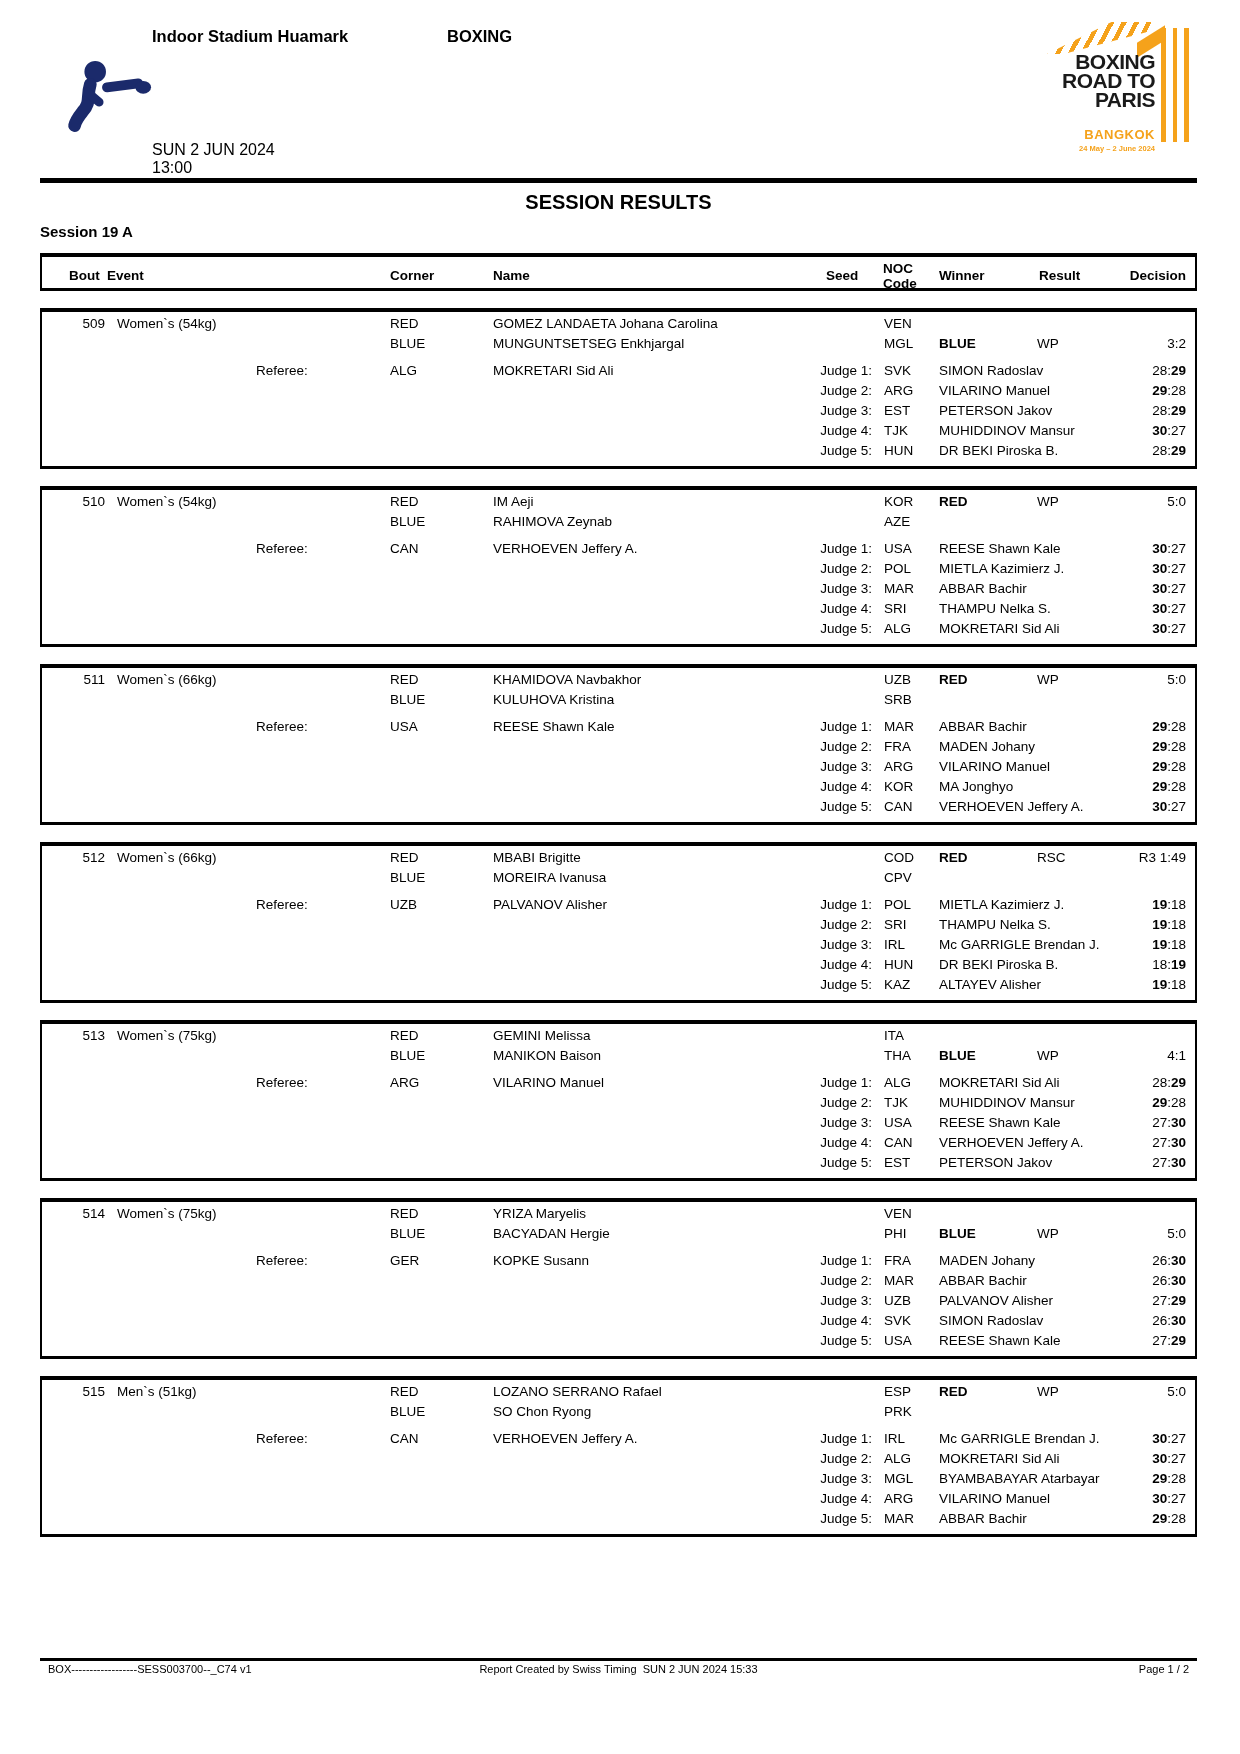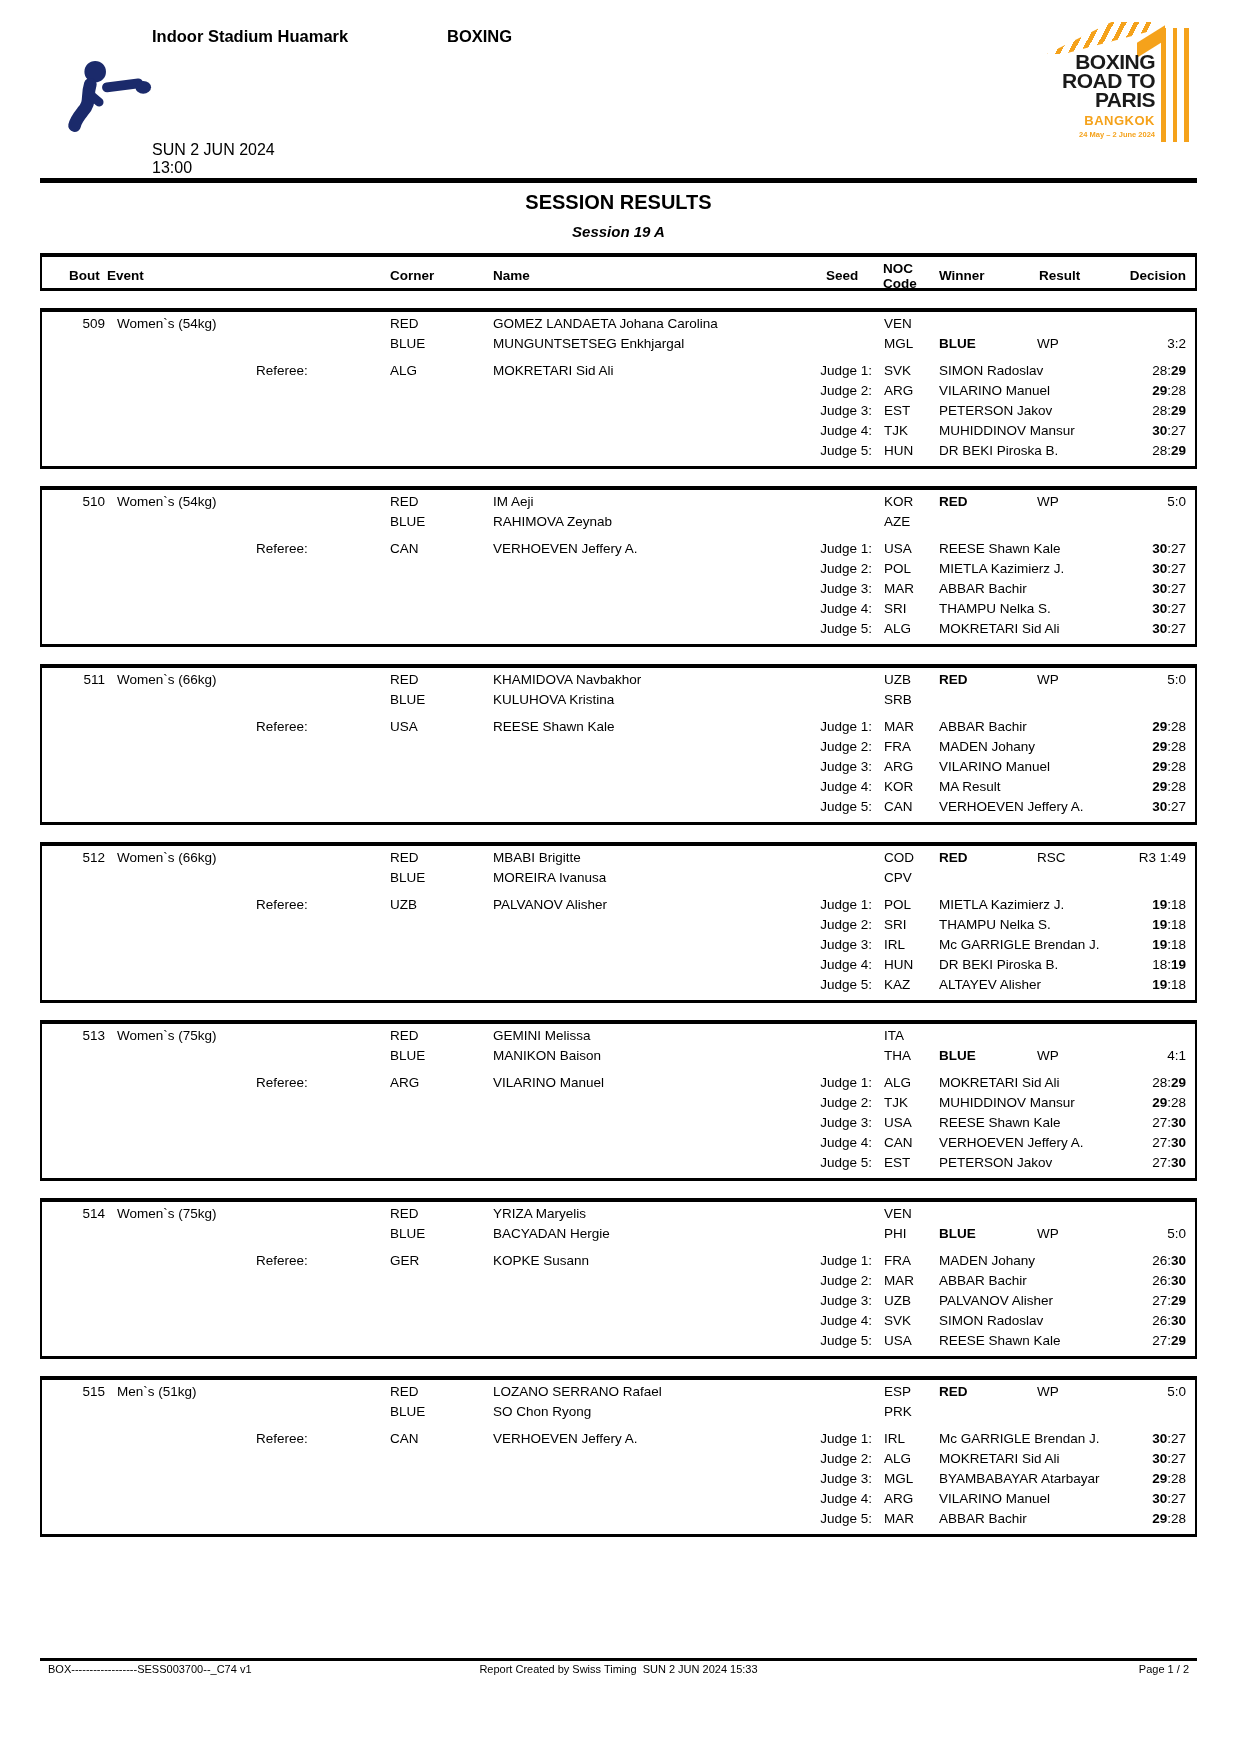--- a/index.html
+++ b/index.html
@@ -22,27 +22,27 @@
   .logo { left:1045px; top:22px; width:150px; height:126px; }
   .logo .v-stripes { position:absolute; right:0; top:6px; width:34px; height:114px;
     background:repeating-linear-gradient(90deg,#F5A21B 0 4.5px,#fff 4.5px 11.5px); }
   .logo .flag { position:absolute; right:30px; top:12px; width:28px; height:15px;
     background:#F5A21B; transform:skewY(-32deg); }
   .logo .d-stripes { position:absolute; left:2px; top:0; width:104px; height:32px;
     background:repeating-linear-gradient(118deg,#F5A21B 0 4.5px,#fff 4.5px 11px);
     clip-path:polygon(0 100%,62% 0,100% 0,100% 28%,16% 100%); }
   .logo .txt { position:absolute; right:40px; top:30px; text-align:right; }
   .logo .l1 { font-size:21px; line-height:19px; font-weight:bold; letter-spacing:-0.5px; color:#1a1a1a; }
-  .logo .city { font-size:13px; font-weight:bold; color:#F5A21B; margin-top:4px; letter-spacing:0.5px; }
+  .logo .city { font-size:13px; font-weight:bold; color:#F5A21B; margin-top:18px; letter-spacing:0.5px; }
   .logo .dates { font-size:7.5px; font-weight:bold; color:#F5A21B; margin-top:2px; }
 
   
   .toprule  { left:40px; top:178px; width:1157px; height:5px; background:#000; }
   .title    { left:40px; top:191px; width:1157px; text-align:center; font-size:20px; font-weight:bold; }
-  .subtitle { left:40px; top:223px; width:1157px; text-align:center; font-size:15px; font-weight:bold;font-style:italic; }
+  .subtitle { left:40px; top:223px; width:1157px; font-size:15px; font-weight:bold; }
 
   
   .thead { left:40px; top:253px; width:1157px; height:38px;
     border:2px solid #000; border-top-width:4px; border-bottom-width:3px; position:absolute; }
   .thead span { position:absolute; font-size:13.5px; font-weight:bold; white-space:nowrap; top:11px; }
   .h-bout {left:27px;} .h-event {left:65px;} .h-corner {left:348px;} .h-name {left:451px;}
   .h-seed {left:784px;} .h-winner {left:897px;} .h-result {left:997px;}
   .h-decision {right:9px;}
   .h-noc { left:841px; top:4px !important; line-height:15px; text-align:left; }
 
@@ -279,21 +279,21 @@
         </div>
         <div class="row">
           <span class="c-jlabel">Judge 3:</span>
           <span class="c-noc">ARG</span>
           <span class="c-jname">VILARINO Manuel</span>
           <span class="c-score"><span class="b" style="position: static;">29</span>:<span style="position: static;">28</span></span>
         </div>
         <div class="row">
           <span class="c-jlabel">Judge 4:</span>
           <span class="c-noc">KOR</span>
-          <span class="c-jname">MA Result</span>
+          <span class="c-jname">MA Jonghyo</span>
           <span class="c-score"><span class="b" style="position: static;">29</span>:<span style="position: static;">28</span></span>
         </div>
         <div class="row">
           <span class="c-jlabel">Judge 5:</span>
           <span class="c-noc">CAN</span>
           <span class="c-jname">VERHOEVEN Jeffery A.</span>
           <span class="c-score"><span class="b" style="position: static;">30</span>:<span style="position: static;">27</span></span>
         </div>
       </div>
   </div>

